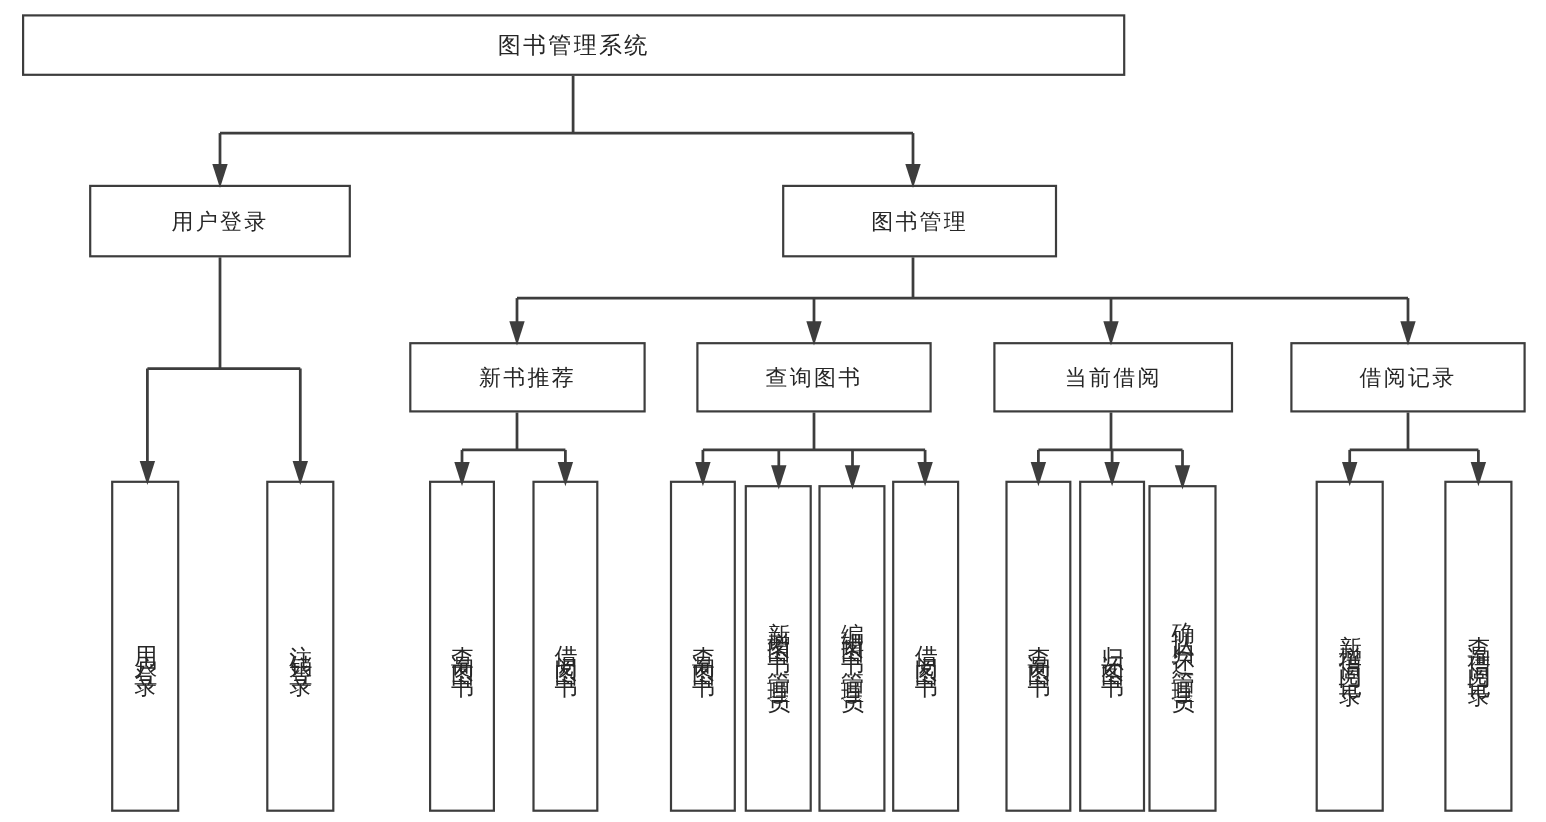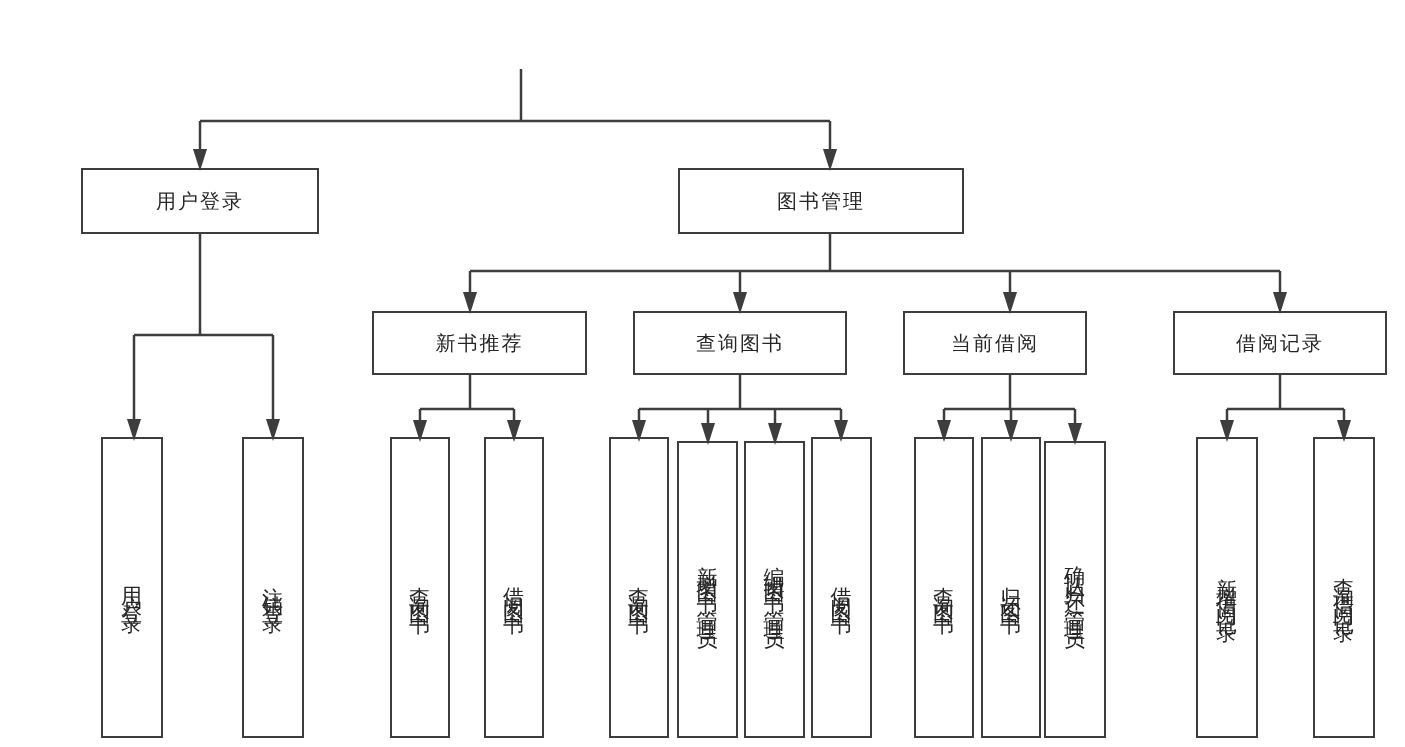--- a/index.html
+++ b/index.html
@@ -120,27 +120,28 @@
 
       <polygon points="937,420 951,420 944,442"></polygon>
       <polygon points="1004,420 1018,420 1011,442"></polygon>
       <polygon points="1068,423 1082,423 1075,445"></polygon>
 
       <polygon points="1220,420 1234,420 1227,442"></polygon>
       <polygon points="1337,420 1351,420 1344,442"></polygon>
     </g>
   </svg>
 
+  <div class="hbox" style="left:20px;top:13px;width:1003px;height:56px;font-size:21px;">图书管理系统</div>
 
   <div class="hbox" style="left:81px;top:168px;width:238px;height:66px;">用户登录</div>
-  <div class="hbox" style="left:678px;top:168px;width:286px;height:66px;">图书管理</div>
+  <div class="hbox" style="left:711px;top:168px;width:250px;height:66px;">图书管理</div>
 
   <div class="hbox" style="left:372px;top:311px;width:215px;height:64px;">新书推荐</div>
   <div class="hbox" style="left:633px;top:311px;width:214px;height:64px;">查询图书</div>
-  <div class="hbox" style="left:903px;top:311px;width:184px;height:64px;">当前借阅</div>
+  <div class="hbox" style="left:903px;top:311px;width:218px;height:64px;">当前借阅</div>
   <div class="hbox" style="left:1173px;top:311px;width:214px;height:64px;">借阅记录</div>
 
   <div class="vbox" style="left:101px;top:437px;width:62px;height:301px;">
     <span>用户登录</span>
   </div>
   <div class="vbox" style="left:242px;top:437px;width:62px;height:301px;">
     <span>注销登录</span>
   </div>
 
   <div class="vbox" style="left:390px;top:437px;width:60px;height:301px;">

